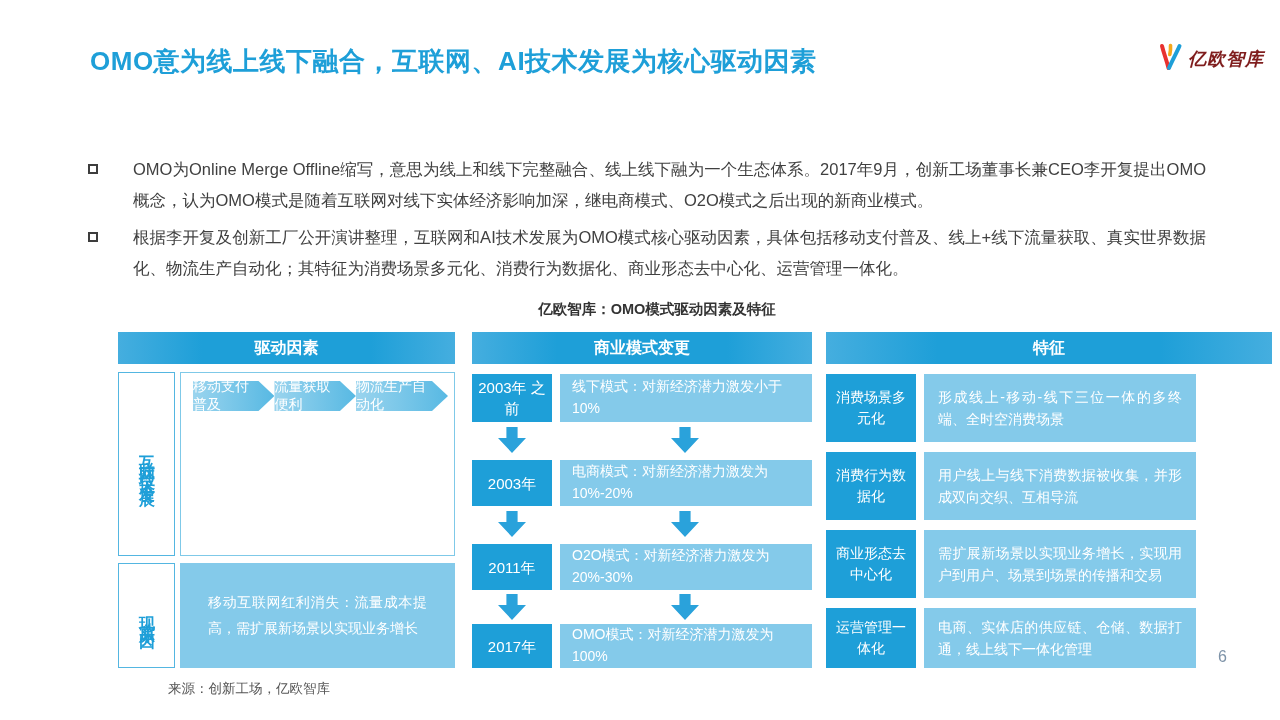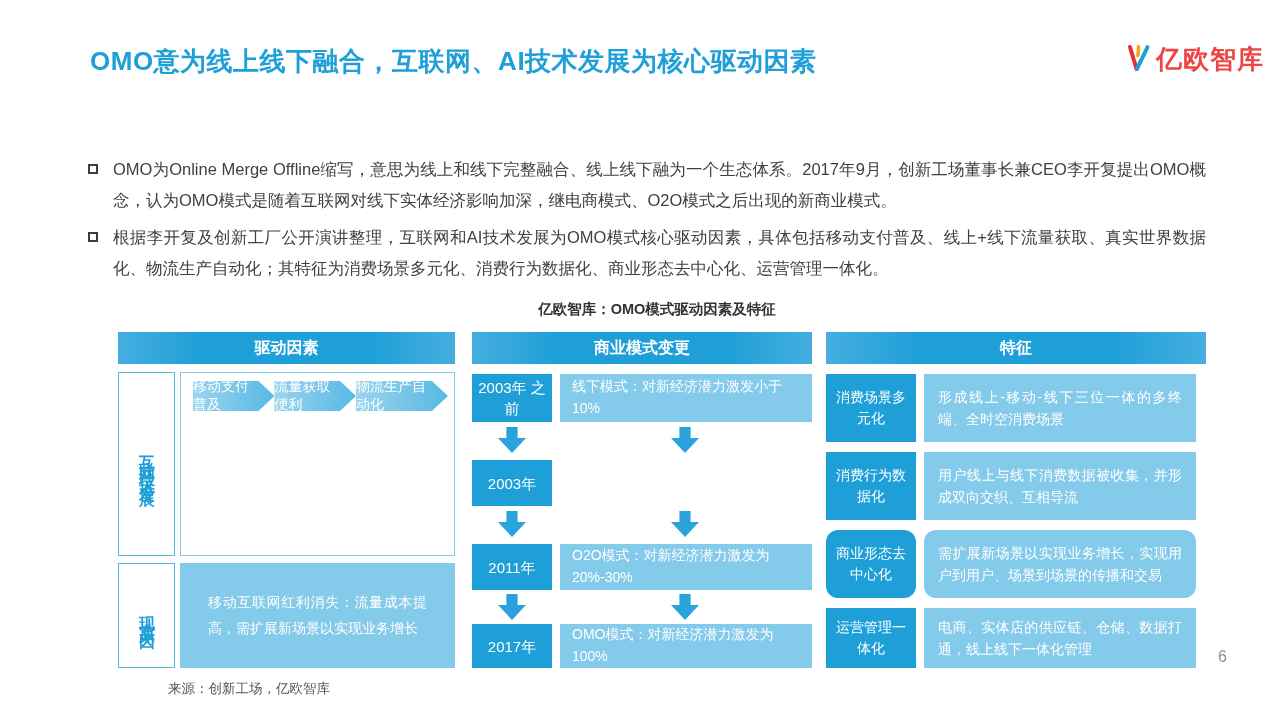--- a/index.html
+++ b/index.html
@@ -3,35 +3,35 @@
 <meta charset="utf-8">
 <style>
   * { margin:0; padding:0; box-sizing:border-box; }
   html,body { width:1280px; height:720px; }
   body { font-family:"Liberation Sans","DejaVu Sans",sans-serif; background:#ffffff; }
   .slide { position:relative; width:1280px; height:720px; background:#ffffff; overflow:hidden; }
 
   
   .slide-title { position:absolute; left:90px; top:44px; font-size:26px; font-weight:bold; color:#1E9FD8; letter-spacing:0.5px; }
   .logo { position:absolute; right:16px; top:42px; display:flex; align-items:center; gap:3px; }
-  .logo-text { font-size:26px; font-weight:bold; color:#ef4444; letter-spacing:1px; }
+  .logo-text { font-size:18px; font-weight:bold; color:#7f1d1d; letter-spacing:1px;font-style:italic; }
 
   
   .bullets { position:absolute; left:88px; top:154px; width:1118px; }
-  .bullet { display:flex; margin-bottom:7px; }
+  .bullet { display:flex; margin-bottom:7px;gap:20px; }
   .bullet-marker { flex:0 0 10px; width:10px; height:10px; border:2px solid #3d3d3d; margin-top:10px; margin-right:15px; }
   .bullet-text { font-size:16.5px; color:#404040; line-height:1.85; text-align:justify; }
 
   
   .diagram-title { position:absolute; left:118px; top:300px; width:1078px; text-align:center; font-size:14.5px; font-weight:bold; color:#333333; }
 
   .col-header { position:absolute; top:332px; height:32px; line-height:32px; text-align:center; color:#ffffff; font-size:16px; font-weight:bold; background:linear-gradient(90deg,#45AEDF 0%,#1E9FD8 25%,#1E9FD8 75%,#45AEDF 100%); }
   .hdr-drivers { left:118px; width:337px; }
   .hdr-models  { left:472px; width:340px; }
-  .hdr-features{ left:826px; width:380px; }
+  .hdr-features{ left:826px; width:446px; }
 
   
   .vlabel { position:absolute; left:118px; width:57px; border:1px solid #54B6E1; background:#ffffff; display:flex; align-items:center; justify-content:center; }
   .vlabel span { writing-mode:vertical-rl; text-orientation:upright; color:#1E9FD8; font-weight:bold; font-size:16px; letter-spacing:6px; }
   .vlabel-tech { top:372px; height:184px; }
   .vlabel-reality { top:563px; height:105px; }
 
   .arrows-box { position:absolute; left:180px; top:372px; width:275px; height:184px; border:1px solid #7FC9E8; display:flex; flex-direction:row; justify-content:space-evenly; padding:8px 6px 8px 12px; }
   .flow-arrow { height:30px; background:linear-gradient(90deg,#9AD4EE,#58B9E3); clip-path:polygon(0 0, calc(100% - 16px) 0, 100% 50%, calc(100% - 16px) 100%, 0 100%); color:#ffffff; font-size:14px; display:flex; align-items:center; justify-content:center; padding-right:18px; }
 
@@ -50,21 +50,21 @@
   .da-d { left:671px; }
   .da-g1 { top:427px; }
   .da-g2 { top:511px; }
   .da-g3 { top:594px; }
 
   
   .feat-label { position:absolute; left:826px; width:90px; background:#1E9FD8; color:#ffffff; font-size:14px; display:flex; align-items:center; justify-content:center; text-align:center; line-height:1.5; padding:12px 8px; }
   .feat-desc { position:absolute; left:924px; width:272px; background:#84CAEA; color:#ffffff; font-size:14px; line-height:1.6; display:flex; align-items:center; padding:6px 14px; text-align:justify; }
   .f-r1 { top:374px; height:68px; }
   .f-r2 { top:452px; height:68px; }
-  .f-r3 { top:530px; height:68px;border-radius:12px; }
+  .f-r3 { top:530px; height:68px; }
   .f-r4 { top:608px; height:60px; }
 
   
   .source { position:absolute; left:168px; top:680px; font-size:13.5px; color:#555555; }
   .page-num { position:absolute; left:1218px; top:648px; font-size:16px; color:#7E93A8; }
 </style>
 </head>
 <body>
 
 <div class="slide">
@@ -112,20 +112,21 @@
   </div>
   <div class="reality-box">移动互联网红利消失：流量成本提高，需扩展新场景以实现业务增长</div>
 
   <div class="year-box m-r1">2003年 之前</div>
   <div class="model-desc m-r1">线下模式：对新经济潜力激发小于10%</div>
 
   <div class="down-arrow da-y da-g1"></div>
   <div class="down-arrow da-d da-g1"></div>
 
   <div class="year-box m-r2">2003年</div>
+  <div class="model-desc m-r2">电商模式：对新经济潜力激发为10%-20%</div>
 
   <div class="down-arrow da-y da-g2"></div>
   <div class="down-arrow da-d da-g2"></div>
 
   <div class="year-box m-r3">2011年</div>
   <div class="model-desc m-r3">O2O模式：对新经济潜力激发为20%-30%</div>
 
   <div class="down-arrow da-y da-g3"></div>
   <div class="down-arrow da-d da-g3"></div>
 

